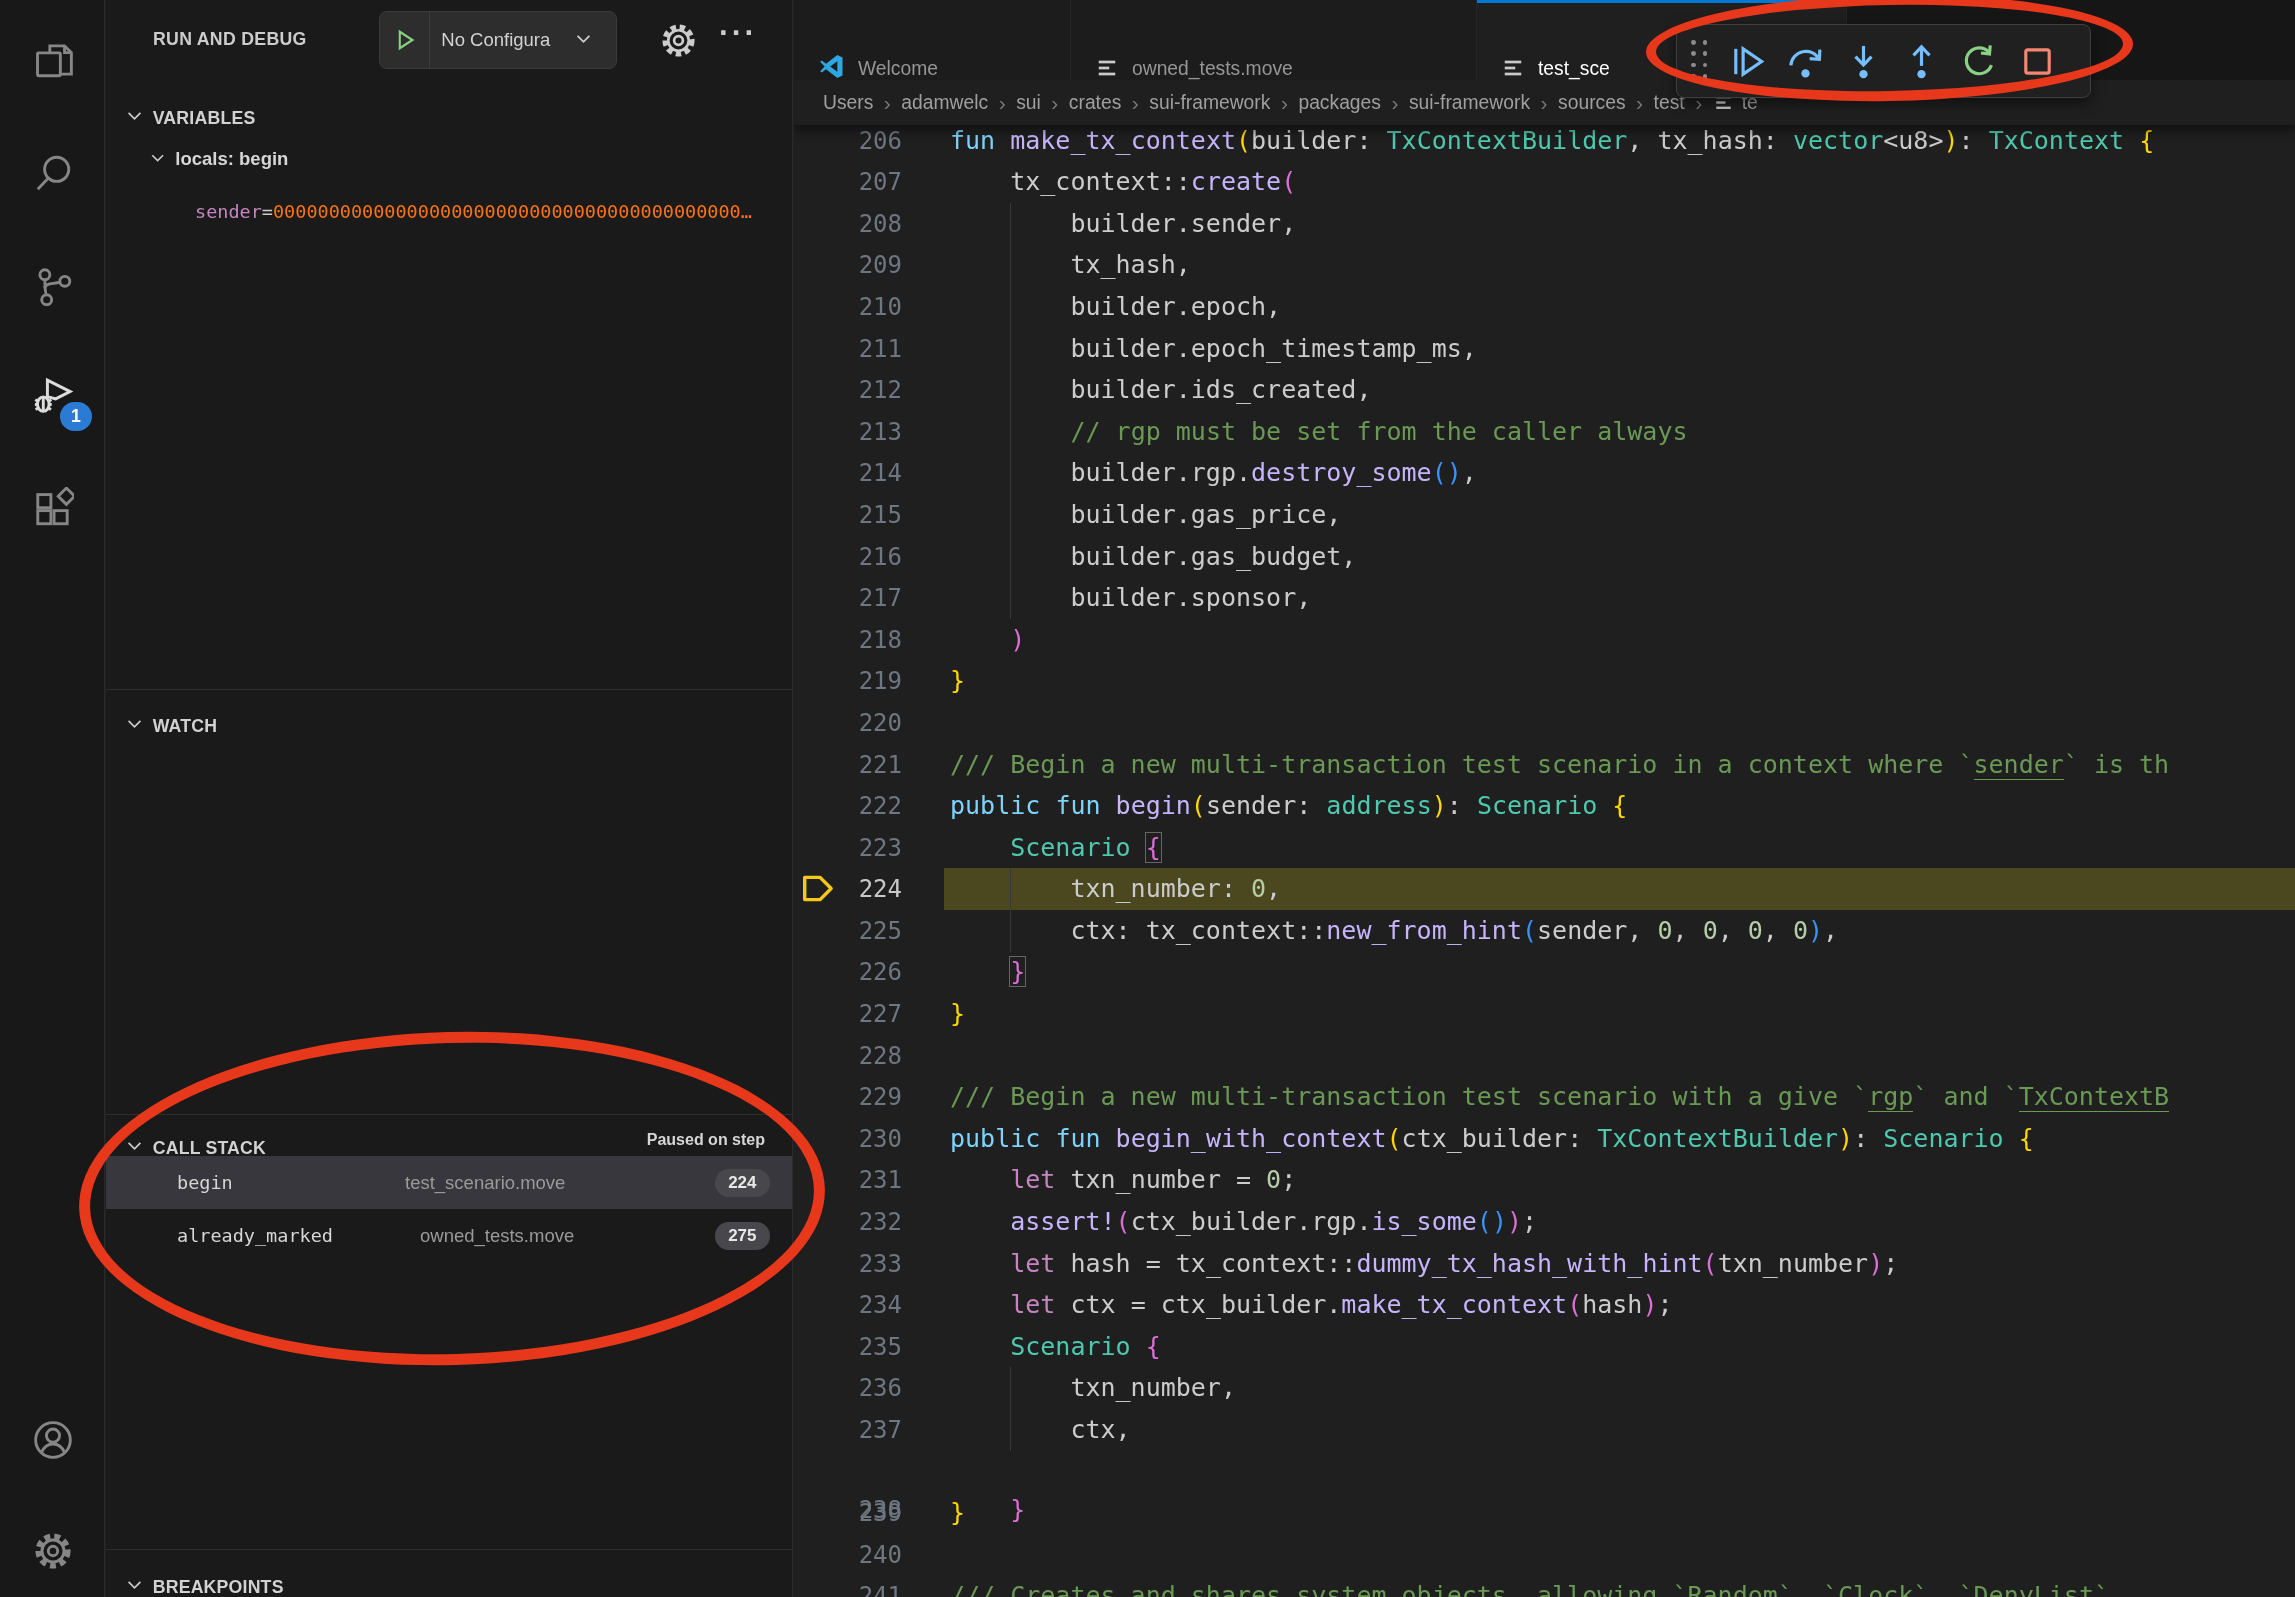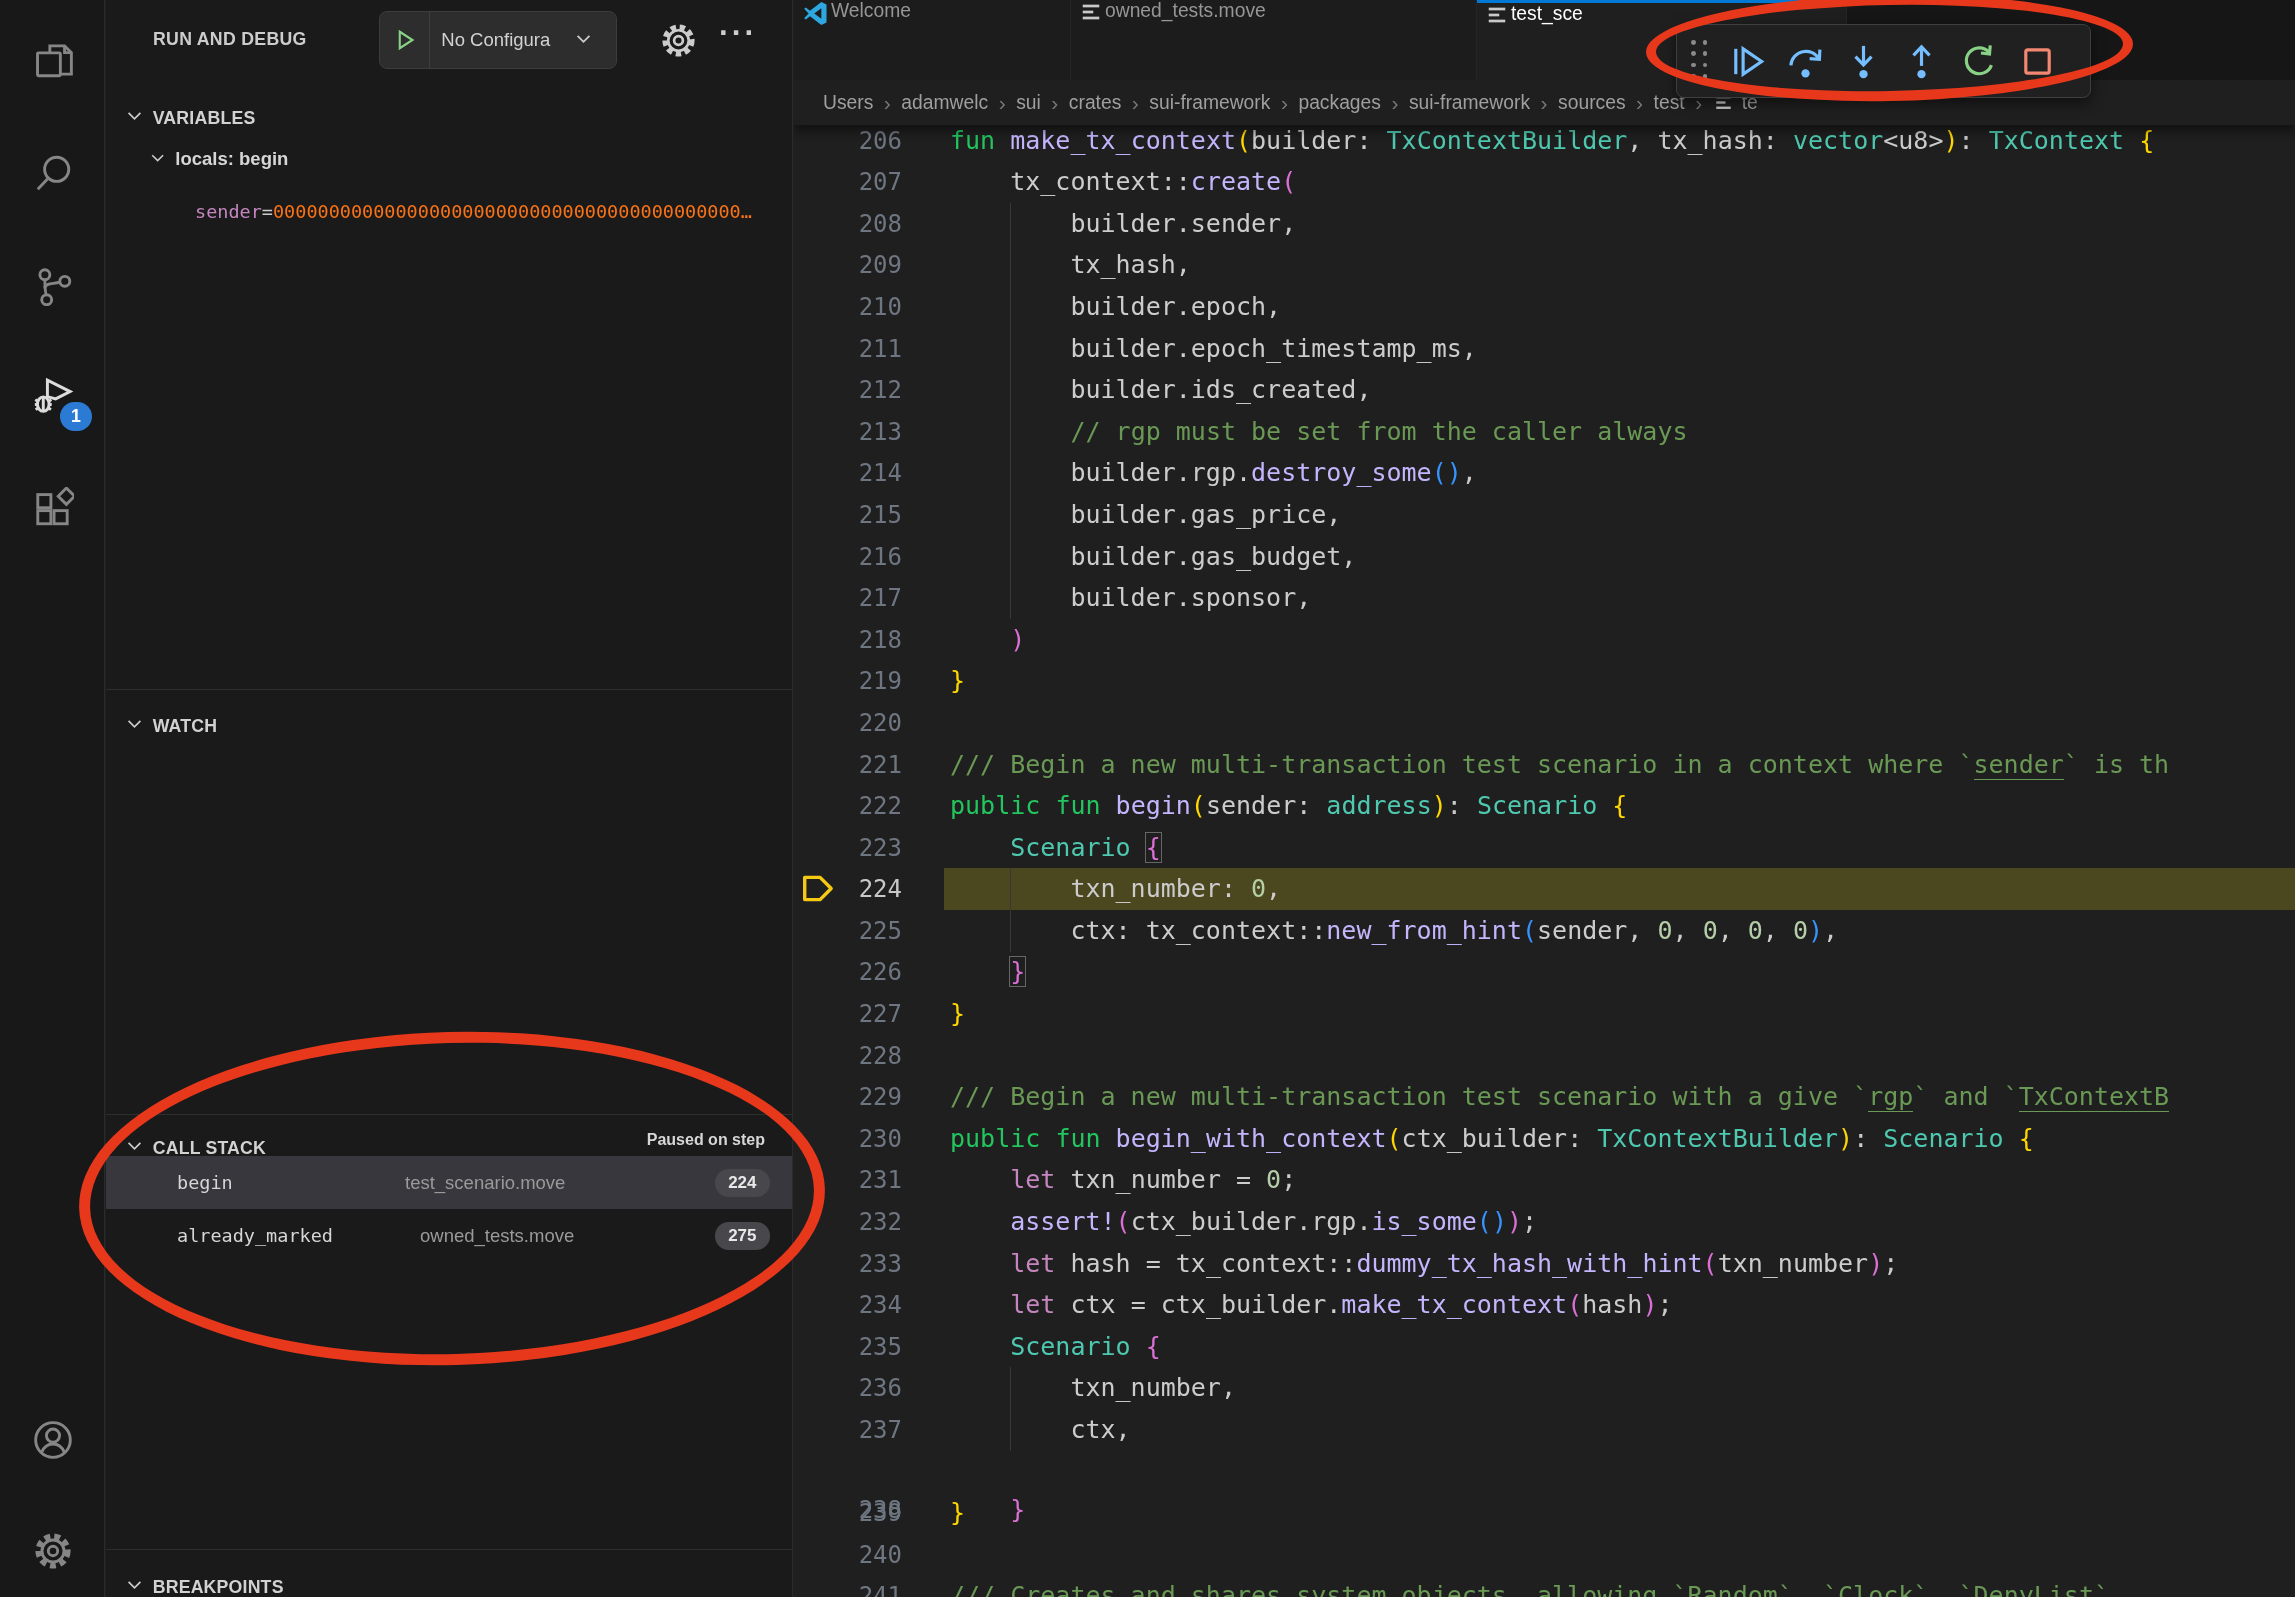--- a/index.html
+++ b/index.html
@@ -40,40 +40,40 @@
   .cs-row{position:absolute;left:0;right:0;height:53px;display:flex;align-items:center;cursor:pointer}
   .cs-row.sel{background:#37373d}
   .cs-fn{position:absolute;left:71px;font-family:"DejaVu Sans Mono",monospace;font-size:18.5px;color:#d6d6d6}
   .cs-file{position:absolute;font-size:18.5px;color:#9a9a9a}
   .cs-badge{position:absolute;right:22.5px;background:#47474c;color:#e8e8e8;font-size:17px;font-weight:600;
             border-radius:13.7px;padding:4px 13px}
 
   
   .editor{position:absolute;left:794px;top:0;right:0;bottom:0;background:#1f1f1f;overflow:hidden}
   .tabbar{position:absolute;left:0;top:0;right:0;height:80px;background:#161616;display:flex;z-index:6}
-  .tab{height:80px;display:flex;align-items:flex-start;padding-left:8px;gap:2px;background:#1c1c1c;
+  .tab{height:80px;display:flex;align-items:flex-end;padding-left:24px;gap:13px;background:#1c1c1c;
        border-right:0.8px solid #252525;cursor:pointer;position:relative}
   .tab .tlabel{font-size:19.3px;color:#969696;white-space:nowrap}
   .tab.active{background:#1f1f1f;border-top:3.2px solid #0078d4}
   .tab.active .tlabel{color:#ffffff}
   .crumbs{position:absolute;left:0;top:80px;right:0;height:45px;background:#1f1f1f;display:flex;align-items:center;
           padding-left:29px;z-index:5;box-shadow:0 6.4px 9.7px rgba(0,0,0,.45);white-space:nowrap;overflow:hidden}
   .crumb{font-size:19.3px;color:#9f9f9f;cursor:pointer}
   .crumb-sep{font-size:21px;color:#7a7a7a;margin:0 10.5px}
   .crumb-ic{margin-right:8px;position:relative;top:1.6px}
 
   .coderows{position:absolute;inset:0}
   .row{position:absolute;left:0;right:0;height:42px;font-family:"DejaVu Sans Mono",monospace}
   .hlband{position:absolute;left:150px;right:0;top:0;bottom:0;background:#4b471f}
   .ln{position:absolute;left:0;width:108px;text-align:right;font-size:24px;line-height:42px;color:#6e7681}
   .ln.cur{color:#c8c8c8}
   .ct{position:absolute;left:156px;font-size:25px;line-height:42px;white-space:pre}
   .gd{position:absolute;left:216px;top:0;bottom:0;width:0.8px;background:#383838}
   .fi{position:absolute;left:6.4px;top:6.4px}
-  .w{color:#cccccc}.k{color:#22c55e}.c{color:#c586c0}.f{color:#c4b5fd}.y{color:#4ec9b0}.n{color:#b5cea8}
+  .w{color:#cccccc}.k{color:#7dd3fc}.c{color:#c586c0}.f{color:#c4b5fd}.y{color:#4ec9b0}.n{color:#b5cea8}
   .m{color:#6a9955}.u{color:#6a9955;border-bottom:1.6px solid #6a9955}
   .p1{color:#ffd700}.p2{color:#da70d6}.p3{color:#3794ff}
   .b2{color:#da70d6;outline:0.8px solid #666;outline-offset:-0.8px}
 
   
   .dbgbar{position:absolute;left:882px;top:24px;width:415px;height:74px;background:#202020;border:0.8px solid #3f3f3f;
           border-radius:8px;display:flex;align-items:center;z-index:10;box-shadow:0 4.8px 13px rgba(0,0,0,.5);padding:0 9.7px}
   .grip{display:grid;grid-template-columns:repeat(2,8px);grid-auto-rows:8px;gap:3.2px;margin:0 8px 0 4.8px;cursor:grab}
   .grip i{width:4.8px;height:4.8px;border-radius:50%;background:#8b8b8b}
   .dbtn{width:58px;height:58px;display:flex;align-items:center;justify-content:center;border-radius:6.4px;cursor:pointer}

